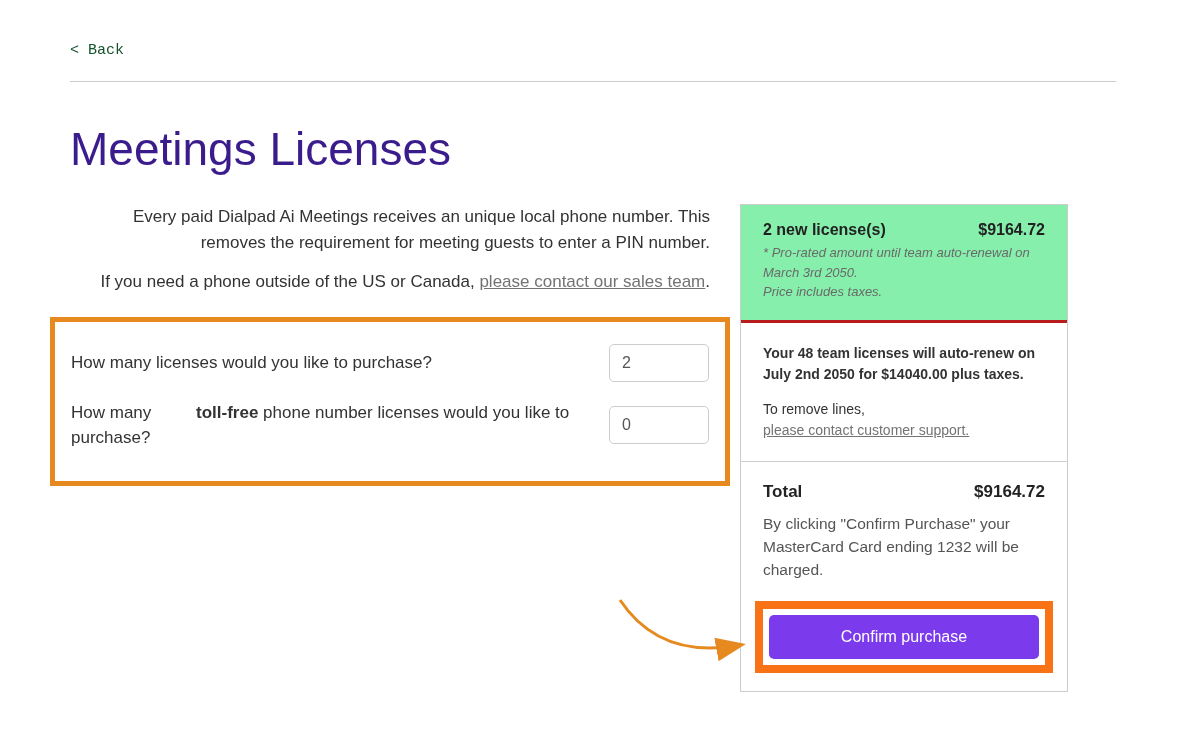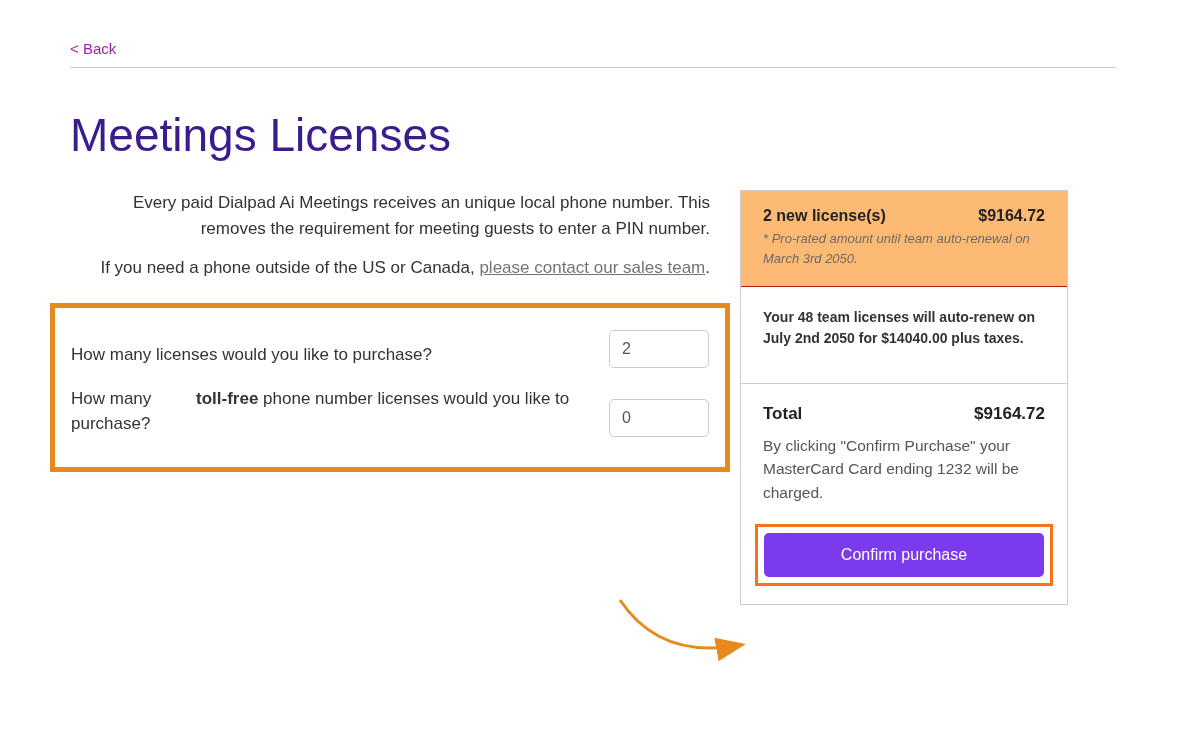--- a/index.html
+++ b/index.html
@@ -3,25 +3,26 @@
   <meta charset="utf-8">
   <style>
     * { box-sizing: border-box; margin: 0; padding: 0; }
     body {
       font-family: 'Segoe UI', -apple-system, BlinkMacSystemFont, sans-serif;
       background: #fff;
       color: #333;
       padding: 40px 70px;
     }
     .back-link {
-      color: #a21caf;
+      color: #14532d;
       font-size: 15px;
       text-decoration: none;
       display: inline-block;
-      margin-bottom: 10px;
+      margin-bottom: 22px;
+      font-family: Liberation Mono, monospace;
     }
     .divider {
       border: none;
       border-top: 1px solid #ccc;
       margin-bottom: 40px;
     }
     .page-title {
       font-size: 46px;
       font-weight: 400;
       color: #3b1c8c;
@@ -51,21 +52,21 @@
       border: 5px solid #e68a1f;
       padding: 22px 16px 30px 16px;
       margin-top: 22px;
       position: relative;
       left: -20px;
       width: calc(100% + 40px);
     }
     .form-row {
       display: flex;
       justify-content: space-between;
-      align-items: flex-end;
+      align-items: center;
       margin-bottom: 18px;
     }
     .form-row:last-child { margin-bottom: 0; }
     .form-label {
       font-size: 17px;
       color: #333;
       flex: 1;
       line-height: 1.5;
     }
     .form-label .bold { font-weight: 600; margin-left: 40px; }
@@ -108,23 +109,23 @@
       gap: 6px;
       padding: 6px 10px;
       border-radius: 3px;
       font-family: 'Courier New', monospace;
       font-size: 11px;
       letter-spacing: 0.5px;
     }
     .braintree-badge .lock { font-size: 10px; }
     .braintree-sub { font-size: 5px; letter-spacing: 0; display:block; line-height:1; }
     .oc-lines {
-      background: #fdba74;
+      background: #86efac;
       padding: 16px 22px 18px 22px;
-      border-bottom: 1px solid #b91c1c;
+      border-bottom: 3px solid #b91c1c;
     }
     .line-row {
       display: flex;
       justify-content: space-between;
       font-size: 16px;
       font-weight: 700;
       color: #222;
       margin-bottom: 4px;
     }
     .line-note {
@@ -153,21 +154,21 @@
       color: #222;
       margin-bottom: 10px;
       align-items: flex-end;
     }
     .charge-text {
       font-size: 15.5px;
       color: #555;
       line-height: 1.5;
     }
     .btn-highlight {
-      border: 3px solid #f97316;
+      border: 8px solid #f97316;
       padding: 6px;
       margin: 0 14px 18px 14px;
     }
     .confirm-btn {
       width: 100%;
       background: #7c3aed;
       color: #fff;
       border: none;
       border-radius: 5px;
       padding: 13px 0;
@@ -212,24 +213,29 @@
   </div>
 
   <div class="order-card">
 
     <div class="oc-lines">
       <div class="line-row">
         <span>2 new license(s)</span>
         <span>$9164.72</span>
       </div>
       <div class="line-note">* Pro-rated amount until team auto-renewal on March 3rd 2050.</div>
+      <div class="line-note">Price includes taxes.</div>
     </div>
 
     <div class="oc-section">
       <div class="renew-text">Your 48 team licenses will auto-renew on July 2nd 2050 for $14040.00 plus taxes.</div>
+      <div class="rm-lines">
+        <span>To remove lines,</span><br>
+        <a href="#">please contact customer support.</a>
+      </div>
     </div>
 
     <div class="oc-section" style="border-bottom:none;">
       <div class="total-row">
         <span>Total</span>
         <span>$9164.72</span>
       </div>
       <div class="charge-text">By clicking "Confirm Purchase" your MasterCard Card ending 1232 will be charged.</div>
     </div>
 

